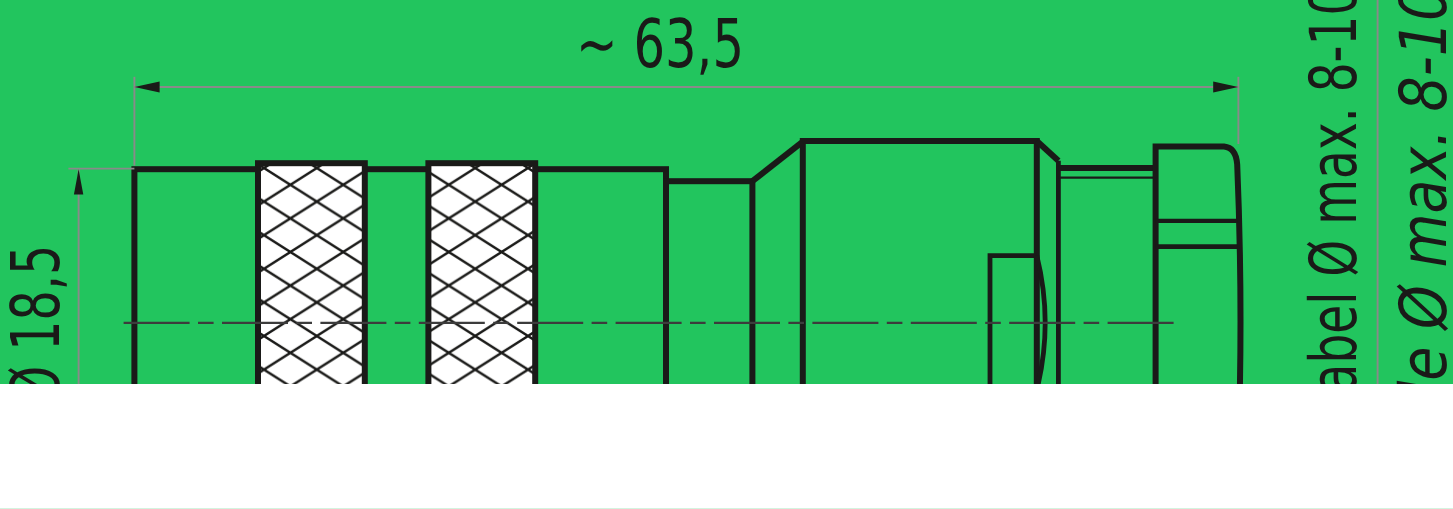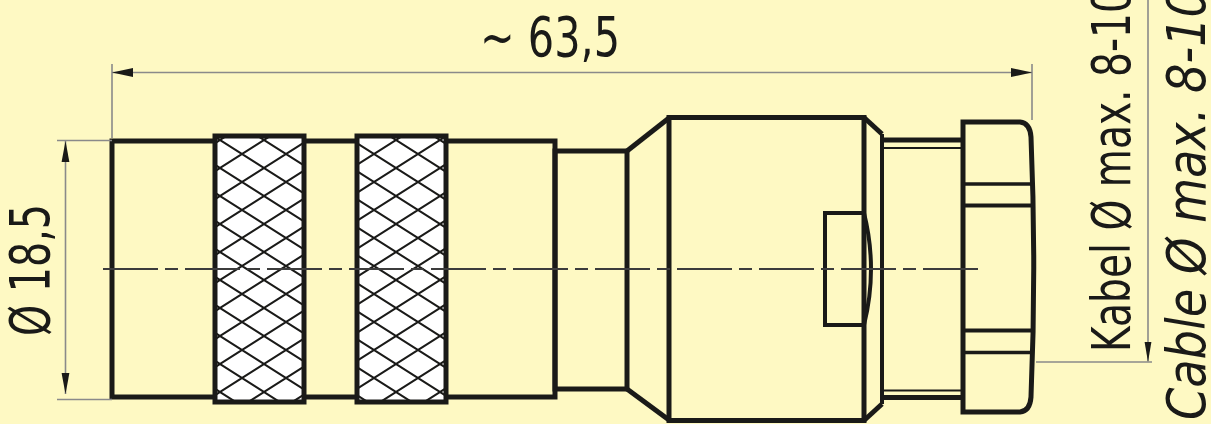--- a/index.html
+++ b/index.html
@@ -1,16 +1,16 @@
 <!DOCTYPE html>
 <html><head>
 <meta charset="utf-8">
 <style>
   html,body{margin:0;padding:0;background:#ffffff;}
-  .stage{position:relative;width:1211px;height:424px;background:#fef9c3;overflow:hidden;}
+  .stage{position:relative;width:1211px;height:320px;background:#22c55e;overflow:hidden;}
   svg{display:block;}
   .outline{stroke:#1a1a18;stroke-width:5;fill:none;stroke-linejoin:miter;}
   .mid{stroke:#1a1a18;stroke-width:3.5;fill:none;}
   .inner{stroke:#1a1a18;stroke-width:4;fill:none;}
   .thin{stroke:#1a1a18;stroke-width:1.8;fill:none;}
   .dim{stroke:#8a8a8a;stroke-width:1.6;fill:none;}
   .arrow{fill:#1a1a18;stroke:none;}
   .cl{stroke:#3c3c3c;stroke-width:1.8;fill:none;stroke-dasharray:55 7 13 7;}
   .whitefill{fill:#ffffff;stroke:none;}
   .label{font-family:"DejaVu Sans","Liberation Sans",sans-serif;fill:#1a1a18;}

